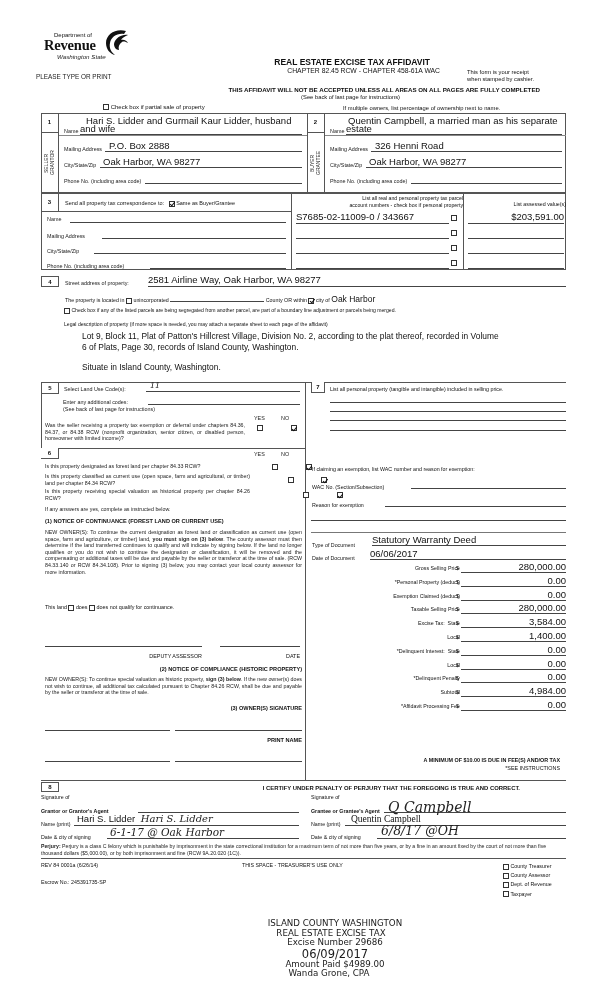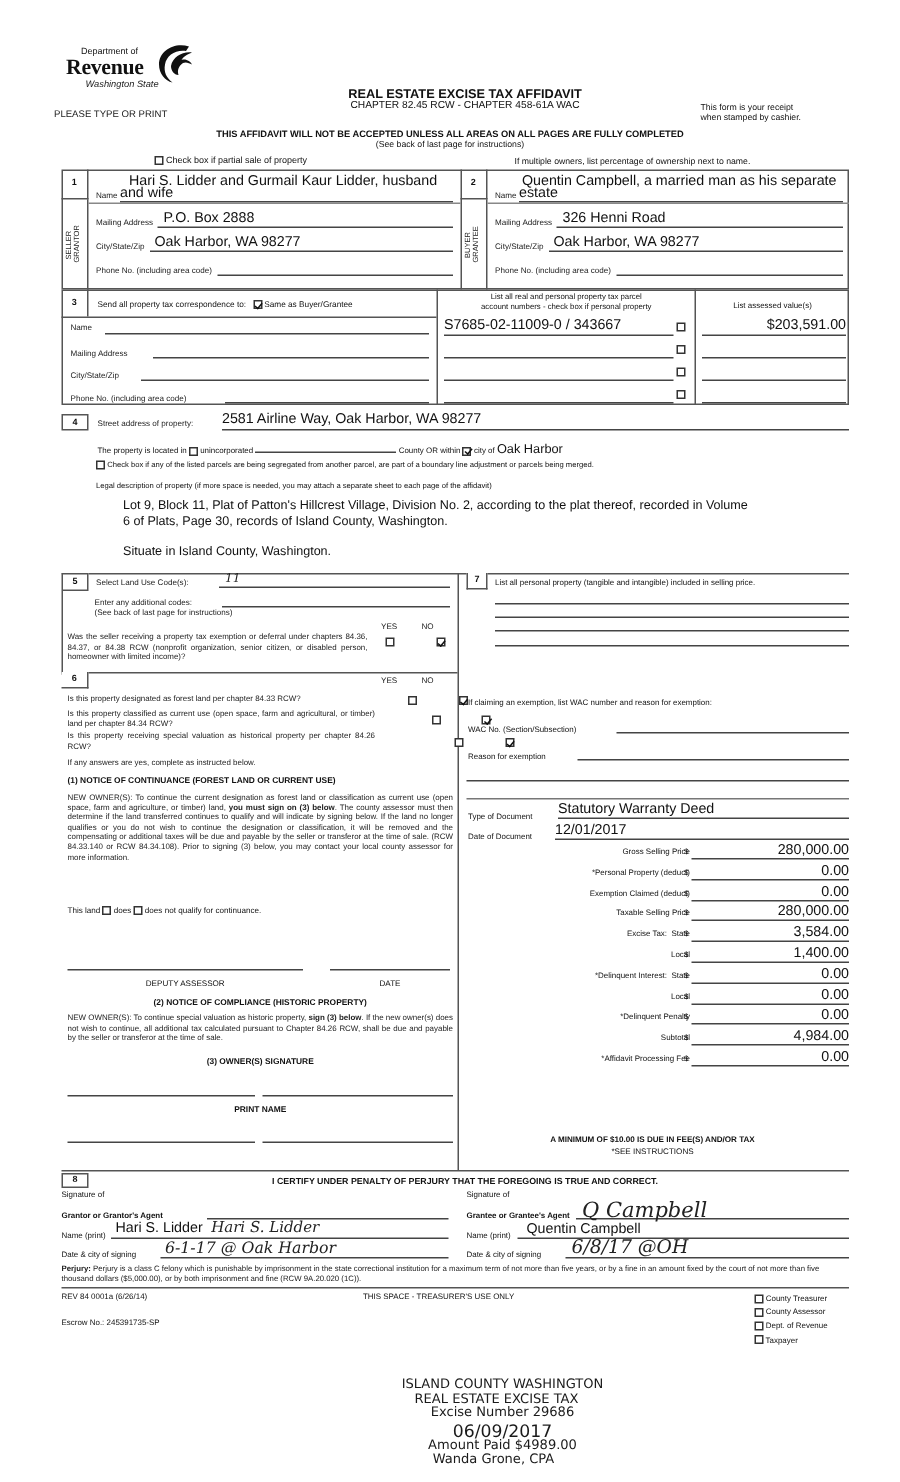--- a/index.html
+++ b/index.html
@@ -8,21 +8,21 @@
   .abs { position: absolute; }
   .fill { font-family: "Liberation Sans", sans-serif; font-size: 9.5px; color: #111; }
   .lbl { font-size: 5.4px; color: #222; }
   .uline { border-bottom: 0.8px solid #444; }
   .box { border: 0.8px solid #555; }
   .cb { display: inline-block; width: 6px; height: 6px; border: 0.8px solid #333; vertical-align: middle; position: relative; background: #fff; }
   .cb.checked::after { content: ""; position: absolute; left: 1.3px; top: -0.3px; width: 2px; height: 3.6px; border-right: 1px solid #111; border-bottom: 1px solid #111; transform: rotate(40deg); }
   .secnum { position: absolute; font-size: 6px; font-weight: bold; text-align: center; border: 0.8px solid #555; background: #fff; }
   .bold { font-weight: bold; }
   .right { text-align: right; }
-  .center { text-align: center; }
+  .center { text-align: right; }
   .vtext { position: absolute; writing-mode: vertical-rl; transform: rotate(180deg); font-size: 5px; text-align: center; line-height: 5.5px; color: #222; }
   .para { font-size: 5.3px; line-height: 6.6px; text-align: justify; color: #222; }
   .sig { font-family: "DejaVu Serif", serif; font-style: italic; color: #222; }
   .stamp { font-family: "DejaVu Sans", sans-serif; color: #1a1a1a; text-align: center; }
 </style>
 </head>
 <body>
 
 
 
@@ -255,21 +255,21 @@
 <div class="abs" style="left:312px;top:484px;font-size:5.3px;">WAC No. (Section/Subsection)</div>
 <div class="abs uline" style="left:411px;top:480px;width:155px;height:9px;"></div>
 <div class="abs" style="left:312px;top:502px;font-size:5.3px;">Reason for exemption</div>
 <div class="abs uline" style="left:385px;top:498px;width:181px;height:9px;"></div>
 <div class="abs uline" style="left:311px;top:512px;width:255px;height:9px;"></div>
 <div class="abs" style="left:311px;top:532px;width:255px;height:0.8px;background:#777;"></div>
 
 <div class="abs" style="left:312px;top:542px;font-size:5.3px;">Type of Document</div>
 <div class="abs fill uline" style="left:372px;top:534px;width:194px;height:12px;">Statutory Warranty Deed</div>
 <div class="abs" style="left:312px;top:555px;font-size:5.3px;">Date of Document</div>
-<div class="abs fill uline" style="left:370px;top:548px;width:196px;height:12px;">12/01/2017</div>
+<div class="abs fill uline" style="left:370px;top:548px;width:196px;height:12px;">06/06/2017</div>
 
 
 <div class="abs" style="left:305px;top:561px;width:265px;">
   <div style="position:relative;height:13.8px;">
     <span class="abs right" style="right:110px;top:4px;font-size:5.3px;">Gross Selling Price</span>
     <span class="abs" style="left:151px;top:4px;font-size:5.3px;">$</span>
     <span class="abs fill uline right" style="left:156px;top:0;width:105px;height:12px;">280,000.00</span>
   </div>
   <div style="position:relative;height:13.8px;">
     <span class="abs right" style="right:110px;top:4px;font-size:5.3px;">*Personal Property (deduct)</span>
@@ -342,21 +342,21 @@
 <div class="abs" style="left:41px;top:834px;font-size:5.3px;">Date &amp; city of signing</div>
 <div class="abs uline sig" style="left:107px;top:826px;width:192px;height:13px;font-size:10.5px;padding-left:3px;line-height:12px;">6-1-17 @ Oak Harbor</div>
 
 
 <div class="abs" style="left:311px;top:794px;font-size:5.3px;">Signature of</div>
 <div class="abs bold" style="left:311px;top:808px;font-size:5.3px;">Grantee or Grantee's Agent</div>
 <div class="abs uline" style="left:384px;top:799px;width:182px;height:14px;">
   <span class="sig" style="font-size:14px;padding-left:4px;">Q Campbell</span>
 </div>
 <div class="abs" style="left:311px;top:821px;font-size:5.3px;">Name (print)</div>
-<div class="abs fill uline" style="left:345px;top:814px;width:221px;height:12px;padding-left:6px;">Quentin Campbell</div>
+<div class="abs fill uline" style="left:345px;top:814px;width:221px;height:12px;padding-left:6px;font-family:Liberation Serif, serif;">Quentin Campbell</div>
 <div class="abs" style="left:311px;top:834px;font-size:5.3px;">Date &amp; city of signing</div>
 <div class="abs uline sig" style="left:377px;top:824px;width:189px;height:15px;font-size:12.5px;padding-left:4px;line-height:14px;font-style:italic;">6/8/17 @OH</div>
 
 <div class="abs" style="left:41px;top:843px;width:527px;font-size:5.2px;line-height:6.6px;color:#222;">
   <b>Perjury:</b><span> Perjury is a class C felony which is punishable by imprisonment in the state correctional institution for a maximum term of not more than five years, or by a fine in an amount fixed by the court of not more than five thousand dollars ($5,000.00), or by both imprisonment and fine (RCW 9A.20.020 (1C)).</span>
 </div>
 <div class="abs" style="left:41px;top:858px;width:525px;height:0.8px;background:#555;"></div>
 
 
 <div class="abs" style="left:41px;top:862px;font-size:5.3px;">REV 84 0001a (6/26/14)</div>

